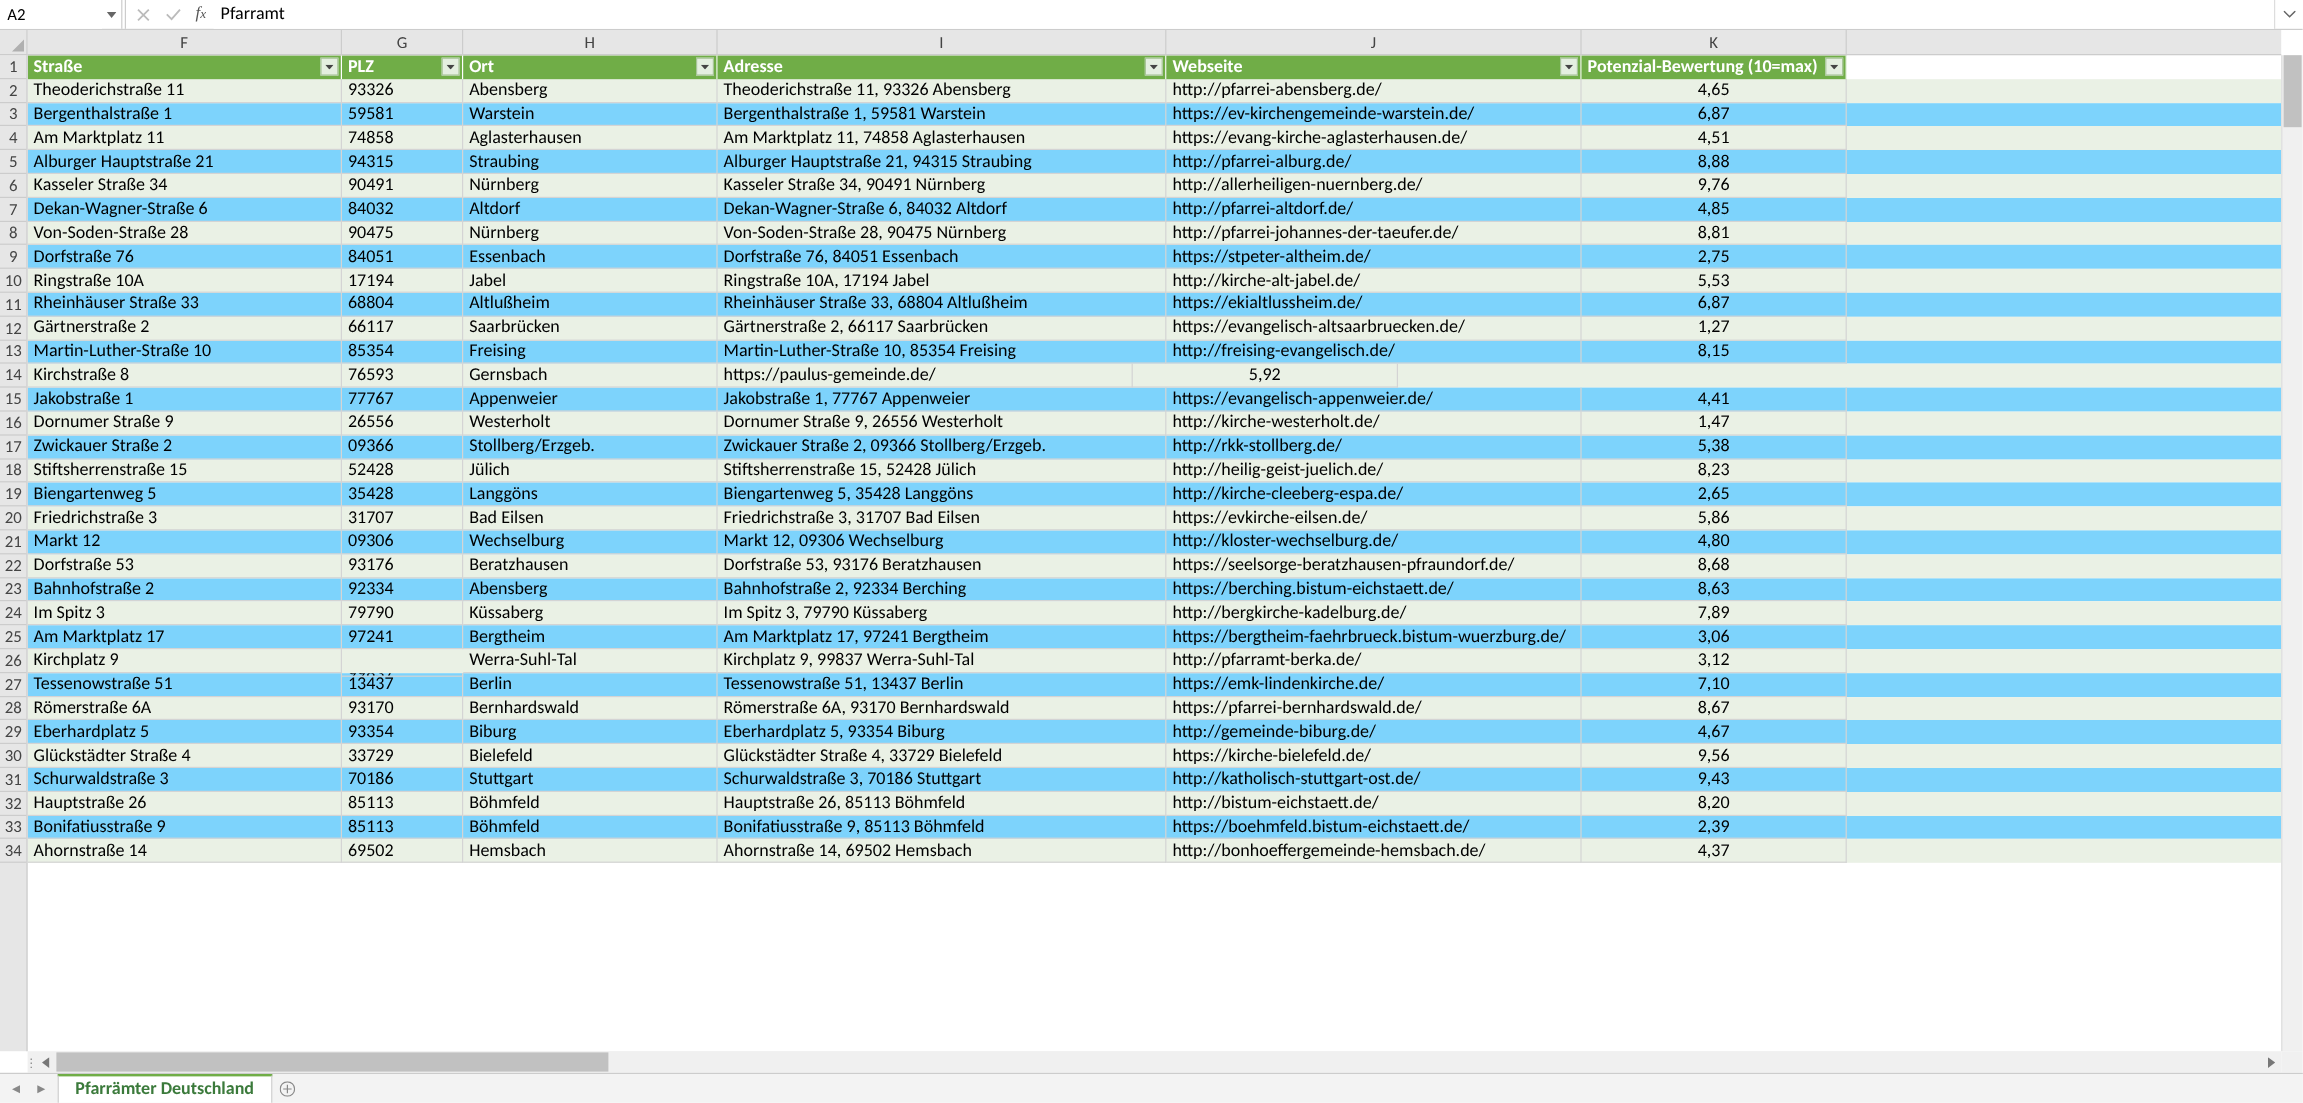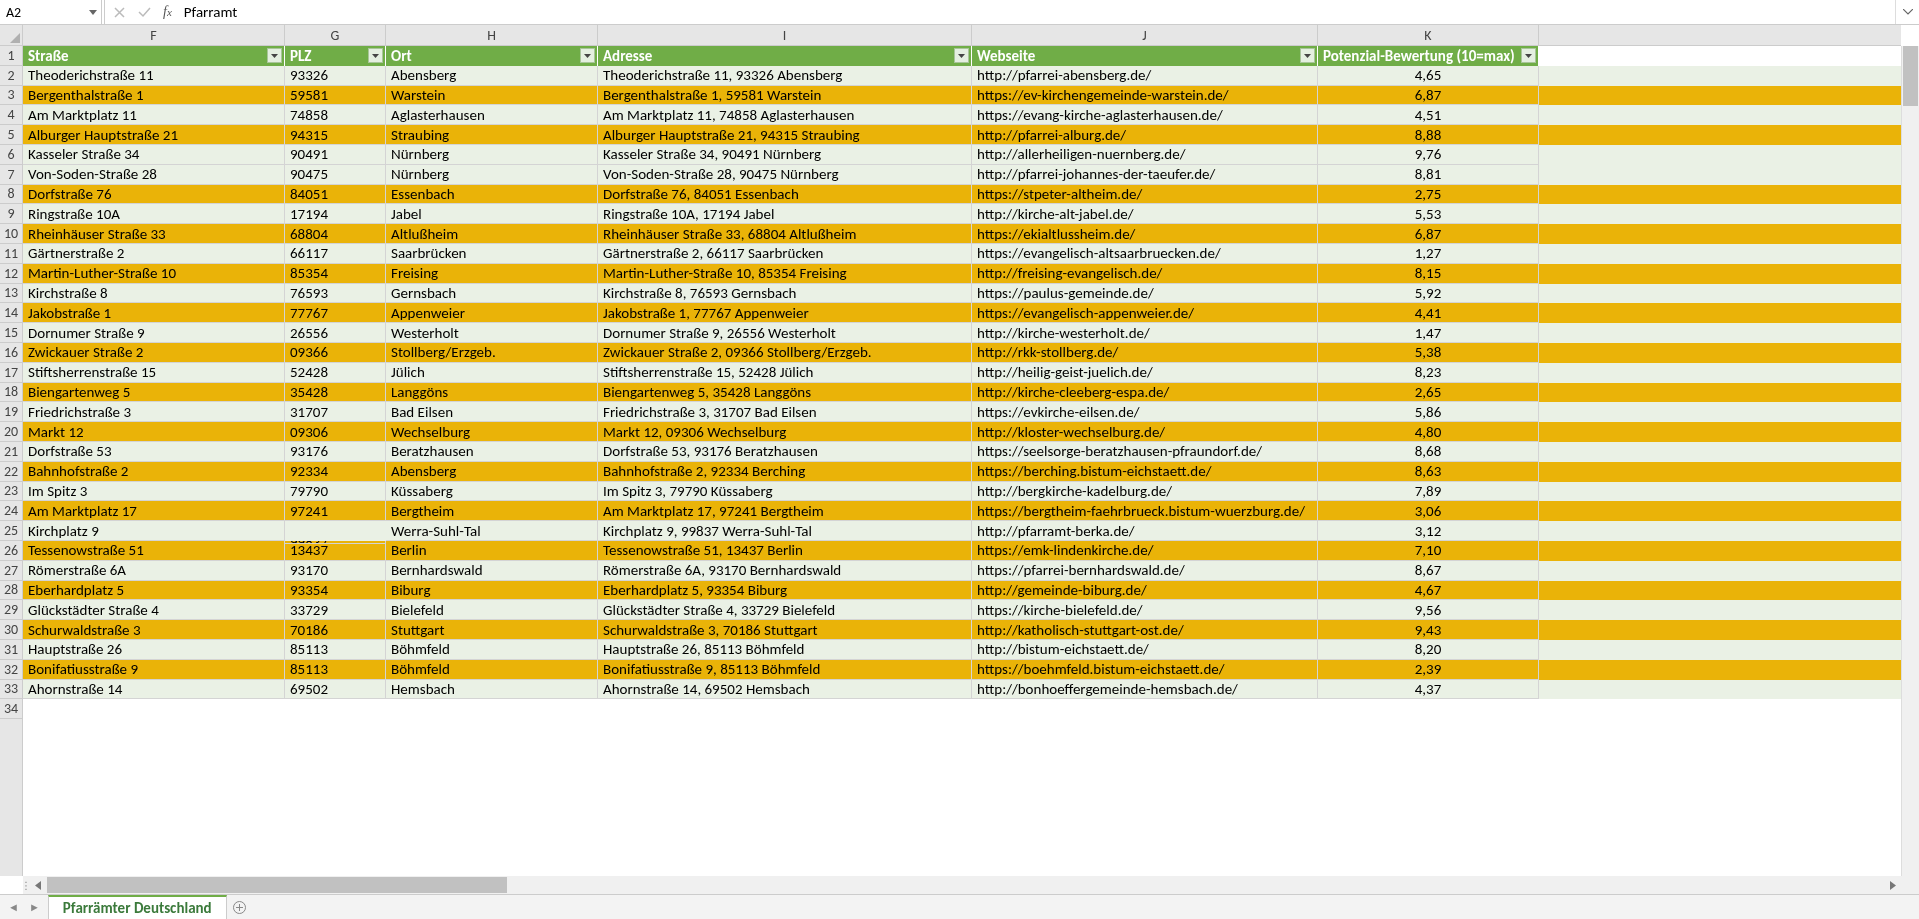--- a/index.html
+++ b/index.html
@@ -26,21 +26,21 @@
   .row-headers { position:absolute; top:21px; left:0; width:23px; bottom:18px; background:#e6e6e6; border-right:1px solid #ccc; z-index:2; }
   .row-h { height:19.8px; display:flex; align-items:center; justify-content:center; border-bottom:1px solid #ccc; color:#444; font-size:14px; }
   
   .grid { position:absolute; top:21px; left:23px; right:18px; bottom:18px; overflow:hidden; }
   .grid-row { display:flex; height:19.8px; }
   .cell { border-right:1px solid #d4d4d4; border-bottom:1px solid #d4d4d4; padding:1px 5px; white-space:nowrap; overflow:hidden; display:flex; align-items:center; font-size:15px; }
   .hdr-row .cell { background:#70ad47; color:#fff; font-weight:bold; position:relative; border-right:1px solid #fff; border-bottom:none; }
   .hdr-row .cell .drop { position:absolute; right:2px; top:2px; width:15px; height:15px; background:#e4efe0; border:1px solid #a8c599; display:flex; align-items:center; justify-content:center; }
   .hdr-row .cell .drop svg { width:7px; height:4px; }
   .even { background:#eaf1e5; }
-  .odd  { background:#eab308; }
+  .odd  { background:#7dd3fc; }
   .center { justify-content:center; }
   
   .vscroll { position:absolute; top:21px; right:0; width:18px; bottom:18px; background:#f0f0f0; border-left:1px solid #ddd; }
   .vthumb { position:absolute; top:0; left:1px; right:1px; height:60px; background:#c1c1c1; }
   .hscroll-area { position:absolute; left:23px; right:18px; bottom:0; height:18px; background:#f0f0f0; display:flex; align-items:center; }
   .hscroll-grip { width:6px; height:100%; display:flex; align-items:center; justify-content:center; color:#888; font-size:10px; }
   .hscroll-btn { width:18px; height:18px; display:flex; align-items:center; justify-content:center; cursor:pointer; }
   .hscroll-track { flex:1; height:100%; position:relative; background:#f0f0f0; }
   .hthumb { position:absolute; left:0; top:1px; bottom:1px; width:460px; background:#c1c1c1; }
   .sb-corner { position:absolute; right:0; bottom:0; width:18px; height:18px; background:#f0f0f0; }
@@ -217,20 +217,28 @@
         <div class="cell center" style="width: 221px;">8,88</div>
       </div>
       <div class="grid-row even">
         <div class="cell" style="width: 262px;">Kasseler Straße 34</div>
         <div class="cell" style="width: 101px;">90491</div>
         <div class="cell" style="width: 212px;">Nürnberg</div>
         <div class="cell" style="width: 374px;">Kasseler Straße 34, 90491 Nürnberg</div>
         <div class="cell" style="width: 346px;">http://allerheiligen-nuernberg.de/</div>
         <div class="cell center" style="width: 221px;">9,76</div>
       </div>
+      <div class="grid-row odd">
+        <div class="cell" style="width: 262px;">Dekan-Wagner-Straße 6</div>
+        <div class="cell" style="width: 101px;">84032</div>
+        <div class="cell" style="width: 212px;">Altdorf</div>
+        <div class="cell" style="width: 374px;">Dekan-Wagner-Straße 6, 84032 Altdorf</div>
+        <div class="cell" style="width: 346px;">http://pfarrei-altdorf.de/</div>
+        <div class="cell center" style="width: 221px;">4,85</div>
+      </div>
       <div class="grid-row even">
         <div class="cell" style="width: 262px;">Von-Soden-Straße 28</div>
         <div class="cell" style="width: 101px;">90475</div>
         <div class="cell" style="width: 212px;">Nürnberg</div>
         <div class="cell" style="width: 374px;">Von-Soden-Straße 28, 90475 Nürnberg</div>
         <div class="cell" style="width: 346px;">http://pfarrei-johannes-der-taeufer.de/</div>
         <div class="cell center" style="width: 221px;">8,81</div>
       </div>
       <div class="grid-row odd">
         <div class="cell" style="width: 262px;">Dorfstraße 76</div>
@@ -269,21 +277,20 @@
         <div class="cell" style="width: 101px;">85354</div>
         <div class="cell" style="width: 212px;">Freising</div>
         <div class="cell" style="width: 374px;">Martin-Luther-Straße 10, 85354 Freising</div>
         <div class="cell" style="width: 346px;">http://freising-evangelisch.de/</div>
         <div class="cell center" style="width: 221px;">8,15</div>
       </div>
       <div class="grid-row even">
         <div class="cell" style="width: 262px; text-align: center;">Kirchstraße 8</div>
         <div class="cell" style="width: 101px;">76593</div>
         <div class="cell" style="width: 212px;">Gernsbach</div>
-        <div class="cell" style="width: 374px;">Kirchstraße 8, 76593 Gernsbach</div>
         <div class="cell" style="width: 346px;">https://paulus-gemeinde.de/</div>
         <div class="cell center" style="width: 221px;">5,92</div>
       </div>
       <div class="grid-row odd">
         <div class="cell" style="width: 262px;">Jakobstraße 1</div>
         <div class="cell" style="width: 101px;">77767</div>
         <div class="cell" style="width: 212px;">Appenweier</div>
         <div class="cell" style="width: 374px;">Jakobstraße 1, 77767 Appenweier</div>
         <div class="cell" style="width: 346px;">https://evangelisch-appenweier.de/</div>
         <div class="cell center" style="width: 221px;">4,41</div>

